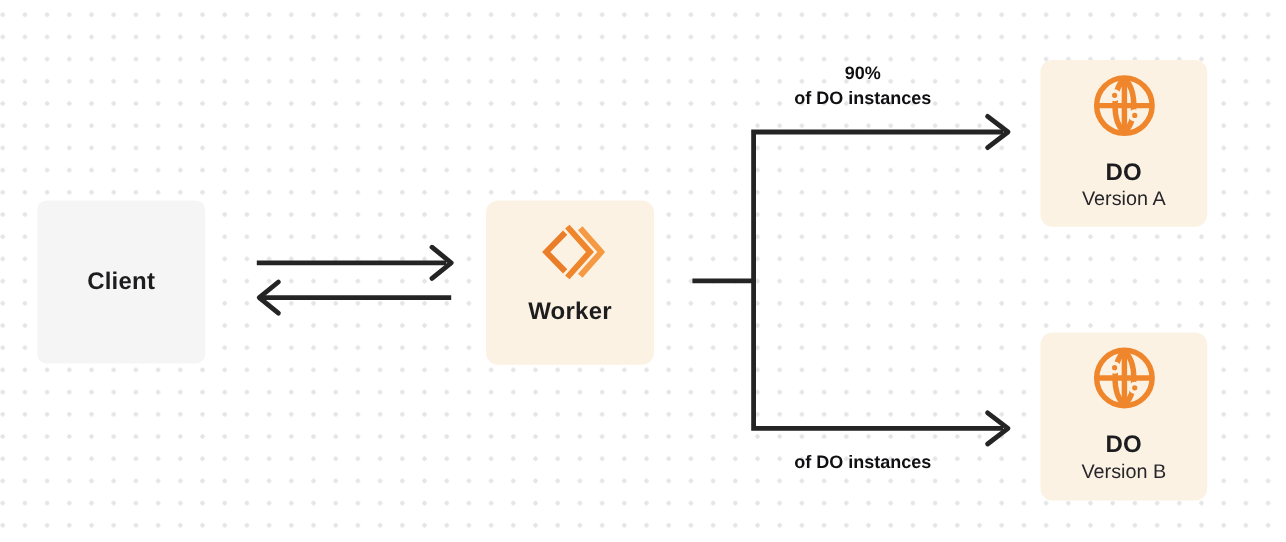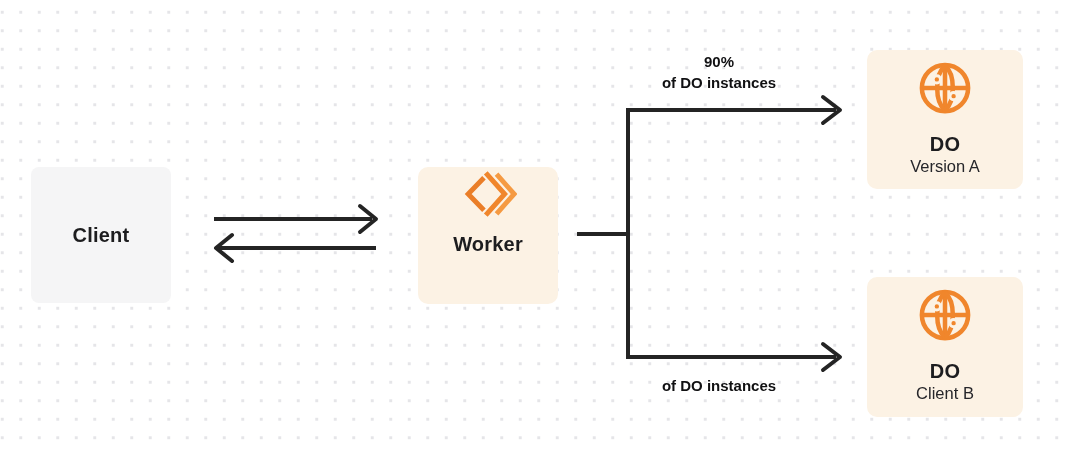--- a/index.html
+++ b/index.html
@@ -18,26 +18,27 @@
   .connectors path{fill:none;stroke:var(--line-dark,#242424);stroke-width:4;}
   .connectors path.head{stroke-linecap:round;stroke-linejoin:round;}
   .card{position:absolute;display:flex;flex-direction:column;align-items:center;box-sizing:border-box;}
   .client-card{
     left:31px;top:167px;width:140px;height:136px;
     background:var(--client-gray,#f5f5f6);border-radius:8px;
     justify-content:center;
   }
   .client-card .node-label{font-size:20px;font-weight:700;letter-spacing:.2px;}
   .worker-card{
-    left:418px;top:167px;width:140px;height:137px;
+    left:405px;top:167px;width:140px;height:137px;
     background:var(--card-cream,#fcf2e4);border-radius:10px;
+    padding-top:16px;
   }
   .worker-card .node-label{margin-top:12px;font-size:20px;font-weight:700;letter-spacing:.2px;}
   .do-card{
-    width:156px;background:var(--card-cream,#fcf2e4);border-radius:10px;
+    width:139px;background:var(--card-cream,#fcf2e4);border-radius:10px;
     padding-top:9px;
   }
   .do-card-a{left:867px;top:50px;height:139px;}
   .do-card-b{left:867px;top:277px;height:140px;}
   .do-title{margin-top:17px;font-size:20px;font-weight:700;letter-spacing:.3px;line-height:1;}
   .do-subtitle{margin-top:4px;font-size:16.5px;font-weight:400;color:#26262a;line-height:1;}
   .branch-label{
     position:absolute;left:619px;width:200px;text-align:center;
     font-size:15px;font-weight:600;line-height:21px;color:#101012;
   }
@@ -116,16 +117,16 @@
         <circle cx="32" cy="32" r="25.5" stroke="#F0862C" stroke-width="5"></circle>
         <line x1="7.5" y1="32" x2="56.5" y2="32" stroke="#F0862C" stroke-width="5"></line>
         <line x1="32" y1="7.5" x2="32" y2="56.5" stroke="#F0862C" stroke-width="5"></line>
         <path d="M32,7.5 C20.5,17 20.5,47 32,56.5" stroke="#F0862C" stroke-width="5"></path>
         <path d="M32,7.5 C43.5,17 43.5,47 32,56.5" stroke="#F0862C" stroke-width="5"></path>
         <circle cx="23" cy="22.5" r="4" fill="#F0862C" stroke="#FCF2E4" stroke-width="3.2"></circle>
         <circle cx="41.5" cy="41" r="4" fill="#F0862C" stroke="#FCF2E4" stroke-width="3.2"></circle>
       </svg>
     </span>
     <span class="do-title">DO</span>
-    <span class="do-subtitle">Client B</span>
+    <span class="do-subtitle">Version B</span>
   </div>
 
 </div>
 
 </body></html>

